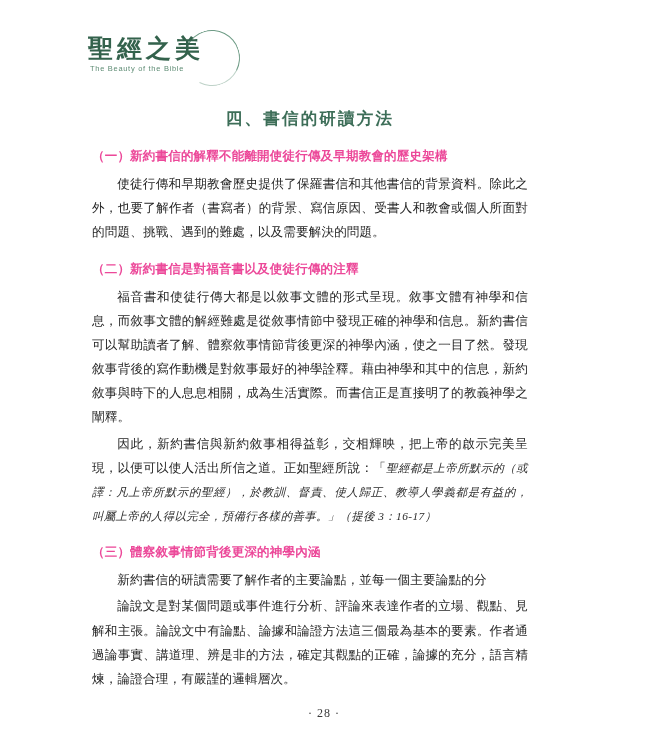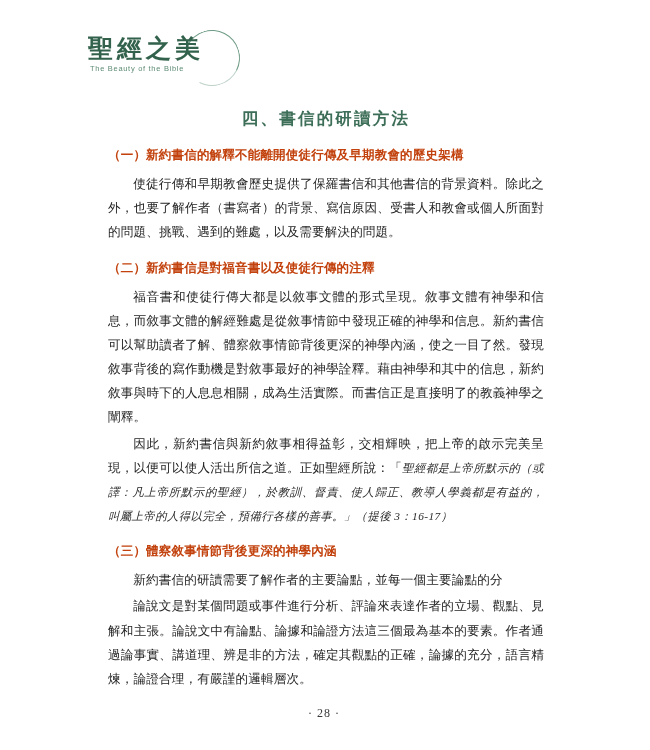--- a/index.html
+++ b/index.html
@@ -57,43 +57,43 @@
     font-family: "Liberation Sans", sans-serif;
     font-size: 7.5px;
     letter-spacing: 0.7px;
     color: #5e8c74;
     white-space: nowrap;
   }
 
   
   .content {
     position: absolute;
-    left: 108px;
+    left: 92px;
     top: 100px;
     width: 436px;
   }
 
   .chapter-title {
     text-align: center;
     font-size: 16.5px;
     font-weight: 700;
     letter-spacing: 2.2px;
     color: #3d6e58;
     margin: 8px 0 16px 0;
     font-family: "Liberation Serif", "DejaVu Serif", serif;
   }
 
   .section-heading {
     font-size: 12.5px;
     font-weight: 700;
-    color: #c2410c;
+    color: #ec4899;
     letter-spacing: 0.2px;
     margin: 14px 0 6px 0;
     line-height: 1.6;
-    font-family: Liberation Mono, monospace;
+    font-family: Liberation Sans, sans-serif;
   }
 
   p.body-text {
     font-size: 12.6px;
     line-height: 1.92;
     color: #252525;
     margin: 0 0 2px 0;
     text-align: justify;
     text-justify: inter-ideograph;
     text-indent: 2em;

